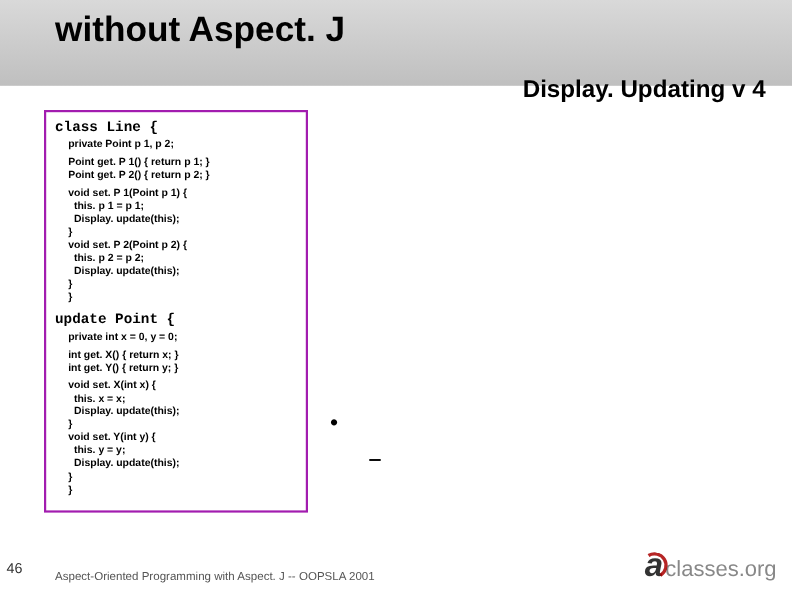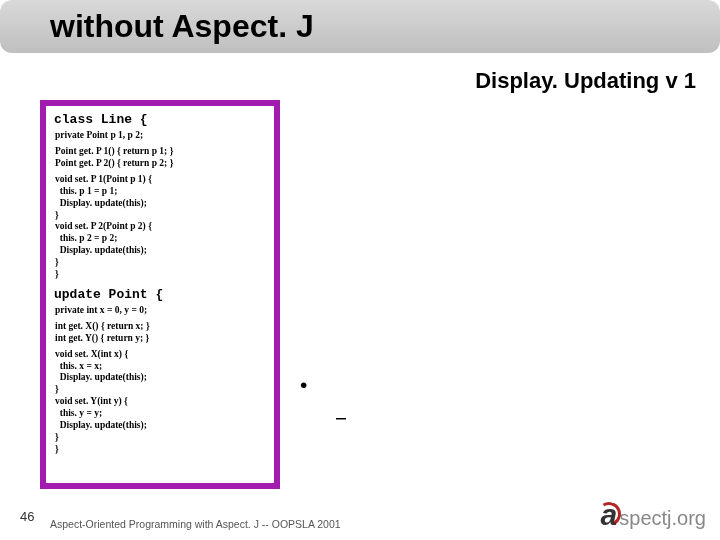--- a/index.html
+++ b/index.html
@@ -1,46 +1,46 @@
 <!DOCTYPE html>
 <html><head>
 <meta charset="utf-8">
 <style>
   * { margin: 0; padding: 0; box-sizing: border-box; }
   html, body { width: 720px; height: 540px; overflow: hidden; font-family: Arial, sans-serif; background: #fff; }
   .slide { position: relative; width: 720px; height: 540px; }
-  .title-bar { background: linear-gradient(180deg, #d9d9d9 0%, #bfbfbf 100%); height: 53px; padding: 8px 0 0 50px; border-radius: 12px; }
+  .title-bar { background: linear-gradient(180deg, #d9d9d9 0%, #bfbfbf 100%); height: 78px; padding: 8px 0 0 50px; }
   .title { font-size: 32px; font-weight: bold; color: #000; }
   .subtitle { position: absolute; top: 68px; right: 24px; font-size: 22px; font-weight: bold; color: #000; }
-  .code-box { position: absolute; top: 100px; left: 40px; width: 240px; border: 6px solid #a21caf; background: #fff; padding: 6px 8px 23px 8px; font-family: "Courier New", monospace; font-size: 9.5px; line-height: 1.25; }
+  .code-box { position: absolute; top: 100px; left: 40px; width: 240px; border: 2px solid #a21caf; background: #fff; padding: 6px 8px 8px 8px; font-family: "Courier New", monospace; font-size: 9.5px; line-height: 1.25; }
   .cls-head { font-weight: bold; font-size: 13px; margin-bottom: 2px; }
-  .code-box pre { font-family: Liberation Serif, serif; white-space: pre; font-weight: bold; margin: 0 0 4px 1px; }
+  .code-box pre { font-family: Liberation Sans, sans-serif; white-space: pre; font-weight: bold; margin: 0 0 4px 12px; }
   .bullets { position: absolute; top: 373px; left: 300px; right: 18px; color: #000; }
   .b-main { font-size: 21px; margin-bottom: 8px; padding-left: 14px; }
   .b-main .dot { position: absolute; left: 0; }
   .b-main-wrap { position: relative; }
   .b-sub { font-size: 18px; margin-left: 36px; padding-left: 14px; position: relative; line-height: 1.35; }
   .b-sub .dash { position: absolute; left: 0; }
-  .slide-num { position: absolute; left: 20px; bottom: 16px; font-size: 13px; color: #333; }
+  .slide-num { position: absolute; left: 6px; bottom: 16px; font-size: 13px; color: #333; }
   .footer { position: absolute; left: 50px; bottom: 10px; font-size: 10.5px; color: #555; }
   .logo { position: absolute; right: 14px; bottom: 8px; display: flex; align-items: baseline; }
   .logo-a { font-size: 30px; font-weight: bold; font-style: italic; color: #333; font-family: Arial, sans-serif; position: relative; }
   .logo-a::after { content: ""; position: absolute; right: -4px; top: 4px; width: 18px; height: 18px; border: 3px solid #a00; border-left-color: transparent; border-bottom-color: transparent; border-radius: 50%; transform: rotate(14deg); opacity: .85; }
   .logo-rest { font-size: 20px; color: #888; font-family: Arial, sans-serif; margin-left: 2px; }
 </style>
 </head>
 <body>
 
 <div class="slide">
 
   <div class="title-bar">
     <div class="title">without Aspect. J</div>
   </div>
 
-  <div class="subtitle">Display. Updating v 1</div>
+  <div class="subtitle">Display. Updating v 4</div>
 
   <div class="code-box">
     <div class="cls-head">class Line {</div>
     <pre>private Point p 1, p 2;</pre>
     <pre>Point get. P 1() { return p 1; }
 Point get. P 2() { return p 2; }</pre>
     <pre>void set. P 1(Point p 1) {
   this. p 1 = p 1;
   Display. update(this);
 }
@@ -72,16 +72,16 @@
     <div class="b-sub"><span class="dash">–</span></div>
     <div class="b-sub"><span class="dash">–</span></div>
     <div class="b-sub"><span class="dash">–</span></div>
   </div>
 
   <div class="slide-num">46</div>
   <div class="footer">Aspect-Oriented Programming with Aspect. J -- OOPSLA 2001</div>
 
   <div class="logo">
     <span class="logo-a">a</span>
-    <span class="logo-rest">spectj.org</span>
+    <span class="logo-rest">classes.org</span>
   </div>
 
 </div>
 
 </body></html>

